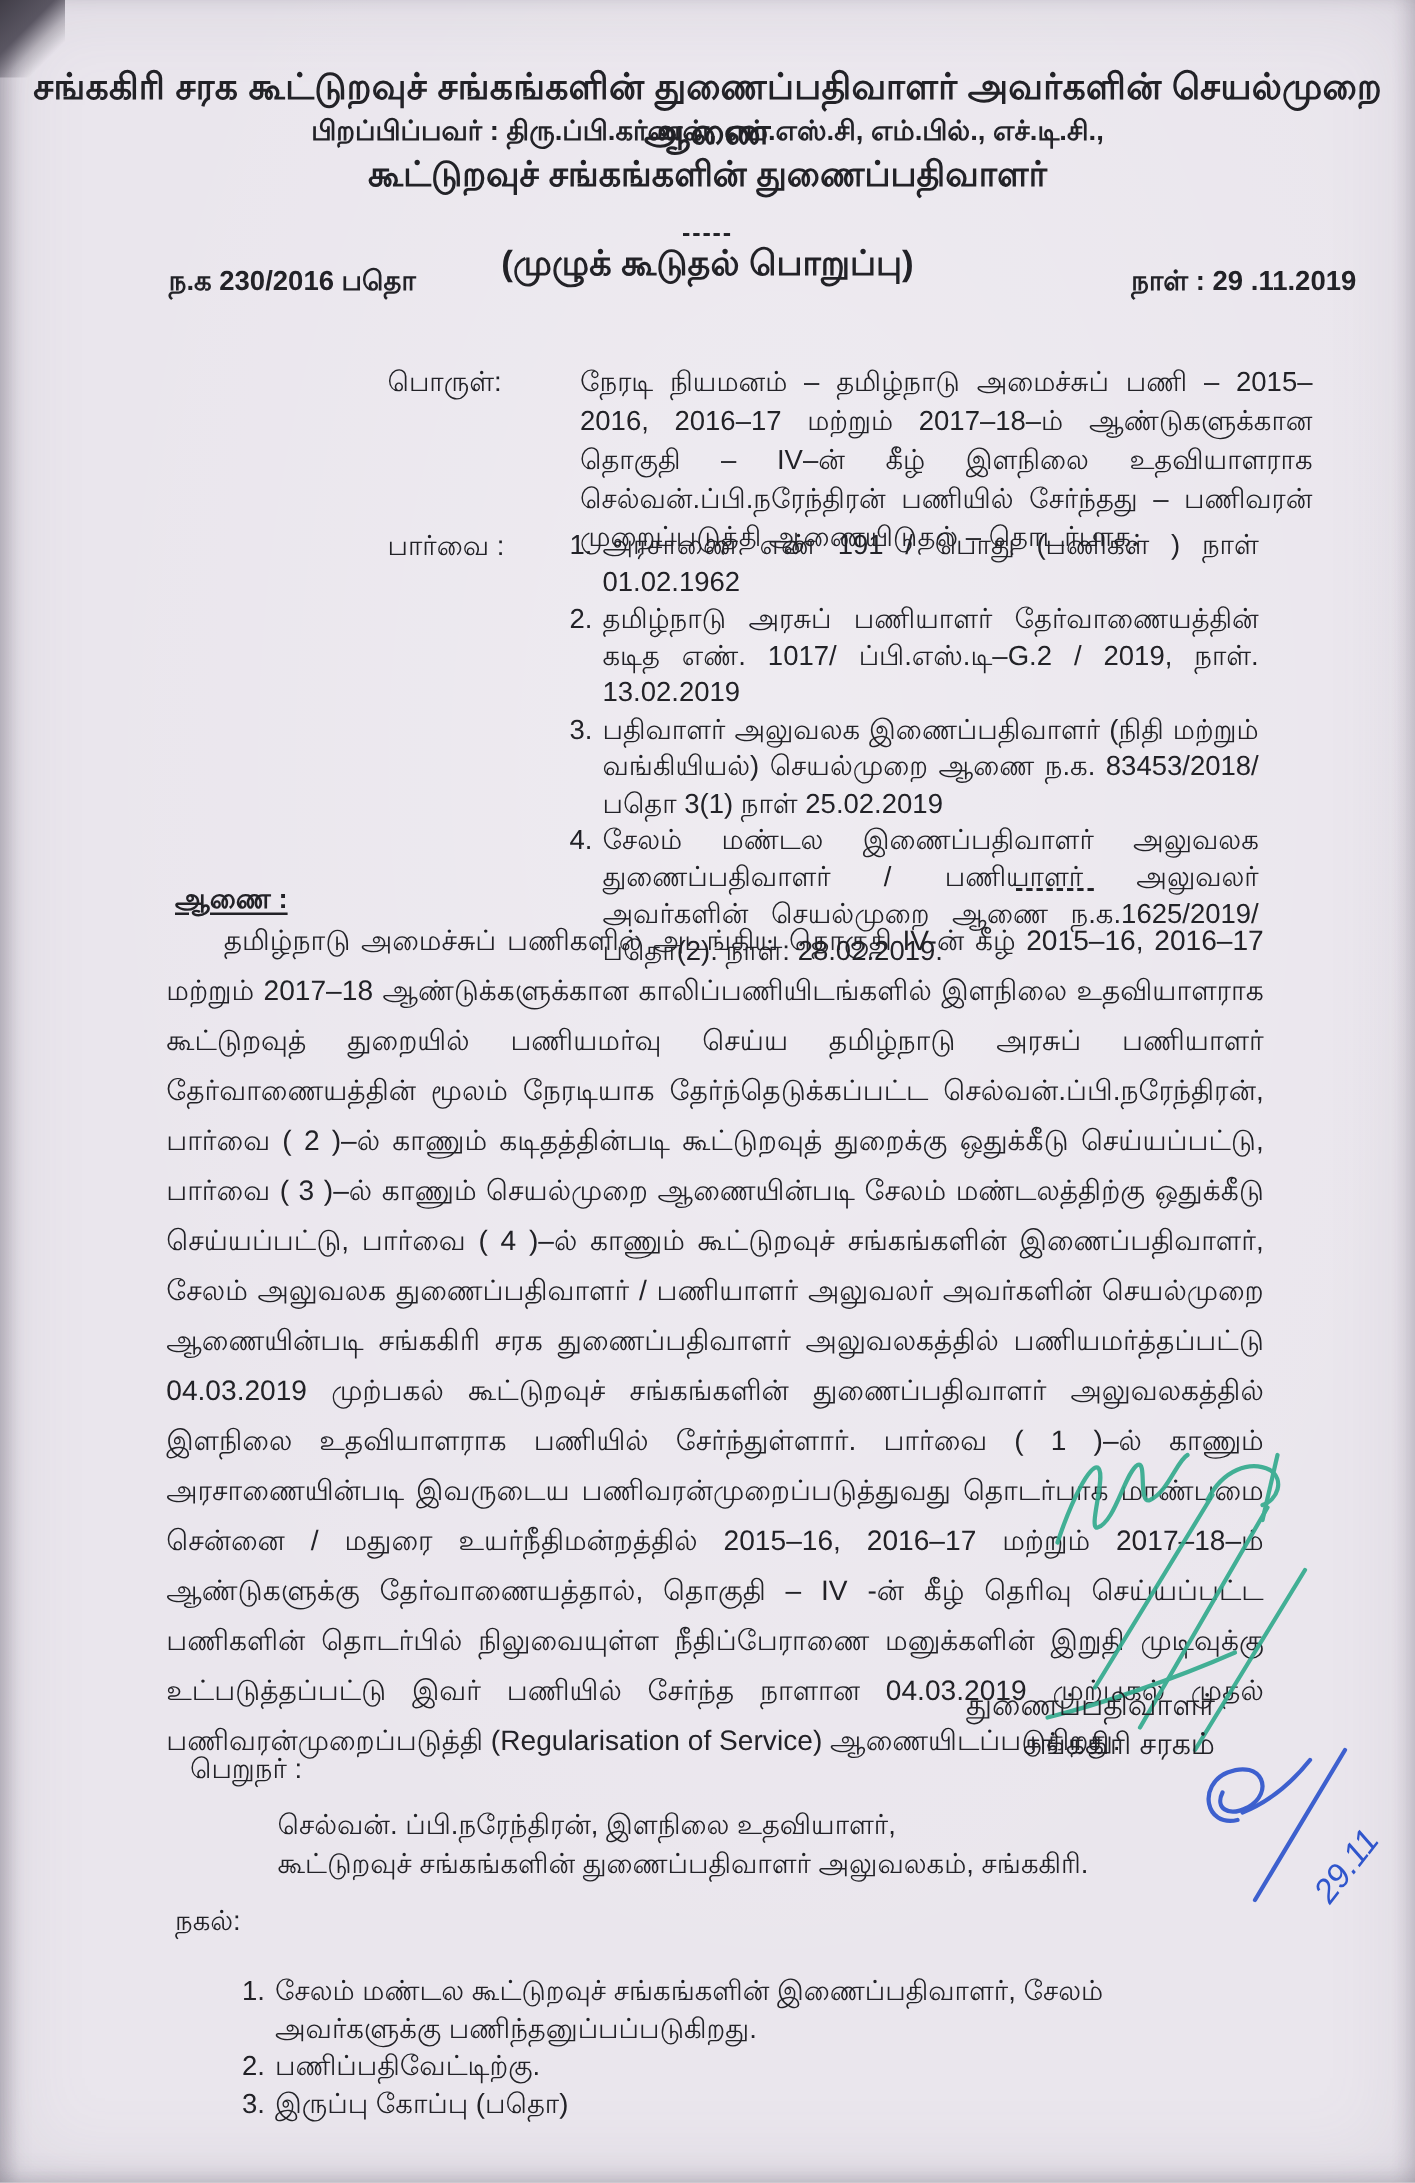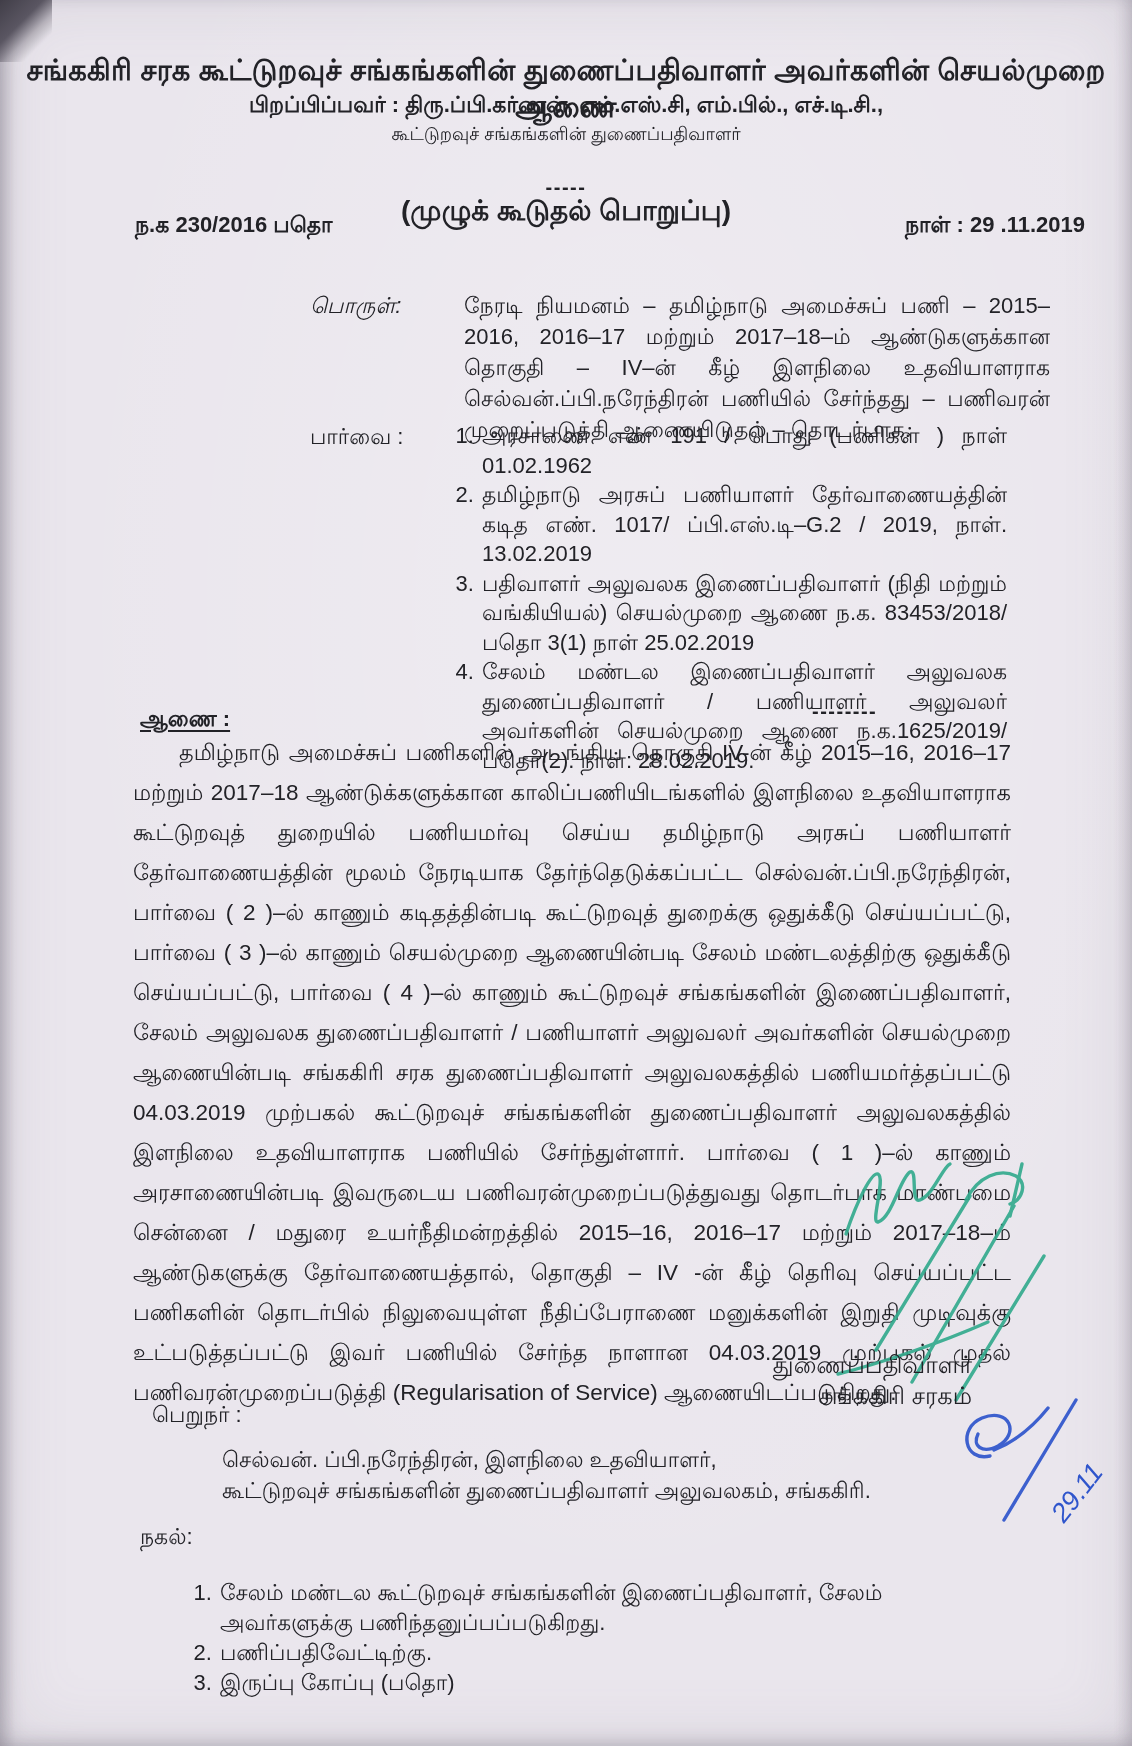--- a/index.html
+++ b/index.html
@@ -29,28 +29,28 @@
   .corner-artifact {
     position: absolute; top: 0; left: 0;
     width: 52px; height: 62px;
     background: linear-gradient(135deg, #413e48 0%, #5a5662 38%, rgba(90,86,98,0.35) 58%, rgba(90,86,98,0) 75%);
   }
 
   .centered { left: 0; right: 0; text-align: center; }
 
   .hdr-title   { top: 54px;  font-size: 29px; font-weight: bold; letter-spacing: 0.2px; }
   .hdr-line2   { top: 92px;  font-size: 22px; font-weight: bold; }
-  .hdr-line3   { top: 124px; font-size: 18px; font-weight: normal; }
+  .hdr-line3   { top: 124px; font-size: 28px; font-weight: bold; }
   .hdr-line4   { top: 155px; font-size: 28px; font-weight: bold; margin-top: 40px; }
   .hdr-divider { top: 176px; font-size: 20px; font-weight: bold; letter-spacing: 1.5px; }
 
   .file-number { top: 212px; left: 135px; font-size: 22px; font-weight: bold; }
   .doc-date    { top: 212px; left: 905px; font-size: 22px; font-weight: bold; }
 
-  .subject-label { top: 293px; left: 310px; font-size: 22px; font-style: italic; }
+  .subject-label { top: 293px; left: 310px; font-size: 22px; }
   .subject-text  {
     top: 290px; left: 420px; width: 586px;
     font-size: 22px; line-height: 31px; text-align: justify; margin-left: 44px;
   }
 
   .reference-label { top: 424px; left: 310px; font-size: 22px; }
   .reference-list  {
     top: 421px; left: 445px; width: 562px;
     font-size: 22px; line-height: 29.5px;
   }

